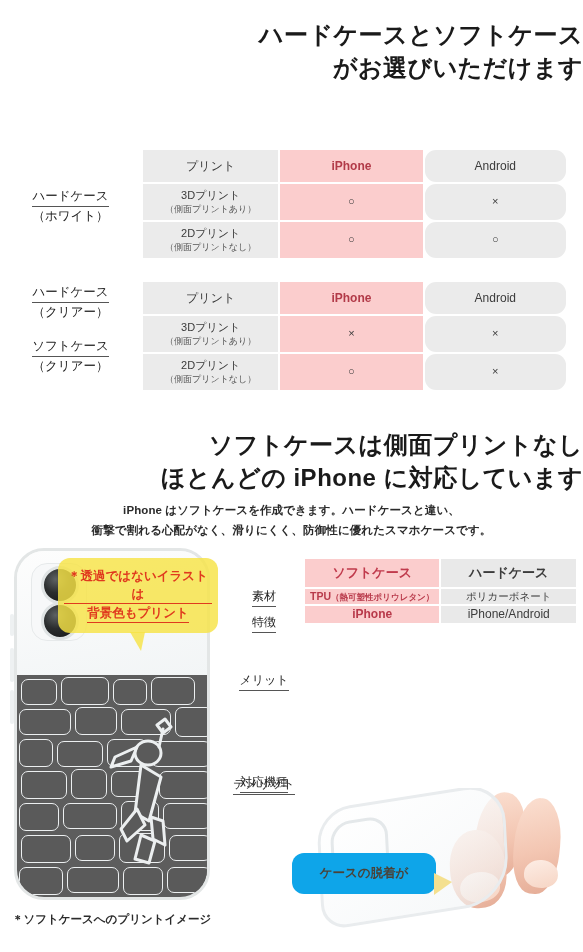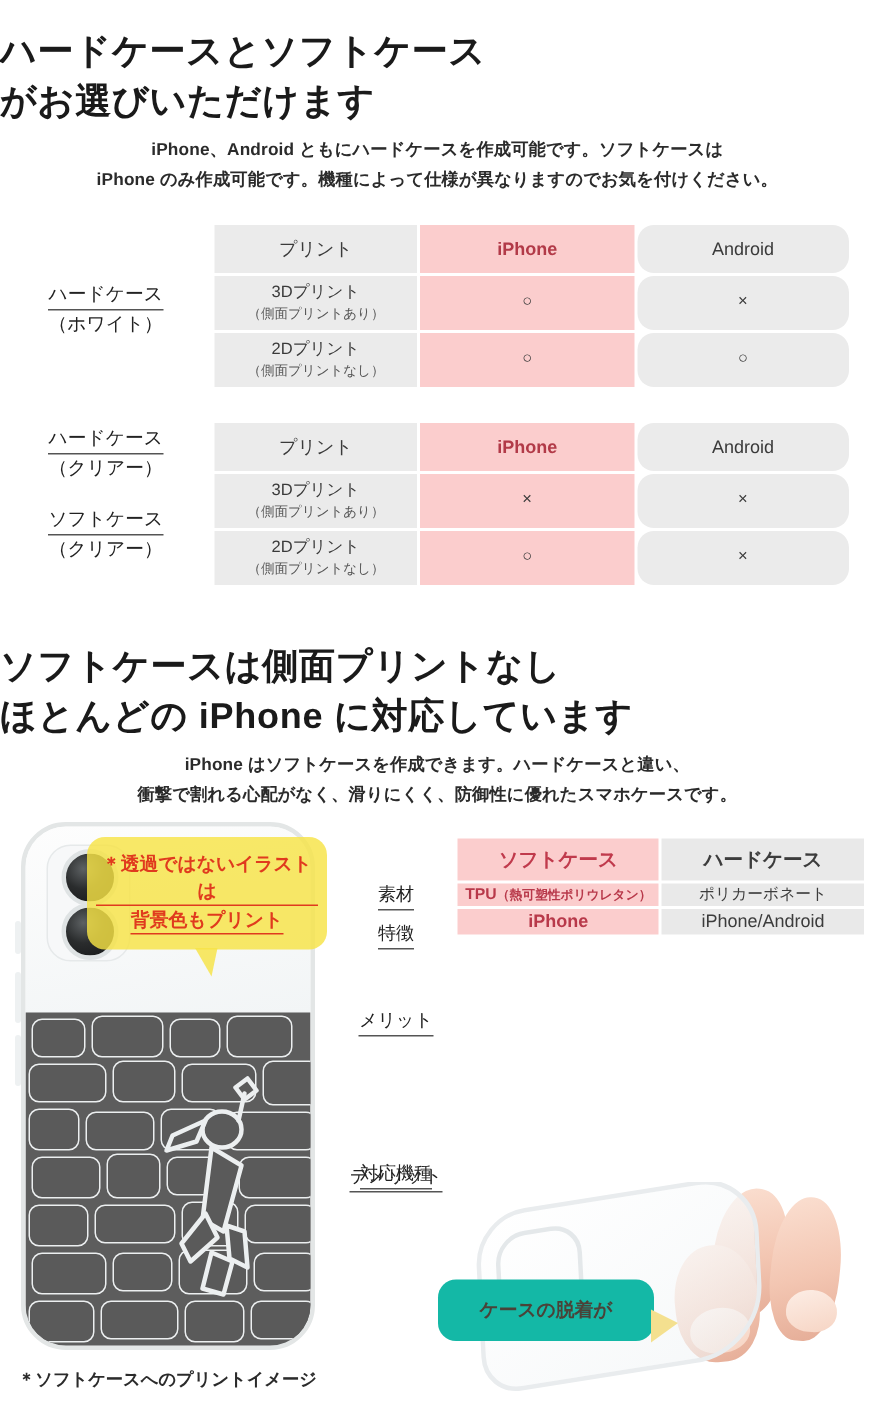--- a/index.html
+++ b/index.html
@@ -7,21 +7,21 @@
     width: 583px; height: 952px;
     background: #ffffff;
     font-family: "Liberation Sans", "DejaVu Sans", sans-serif;
     color: #231f20;
     overflow: hidden;
   }
   .page { position: relative; width: 583px; height: 952px; }
 
   
   .h1 {
-    text-align: left;
+    text-align: right;
     font-size: 24px;
     font-weight: bold;
     line-height: 1.38;
     letter-spacing: 0.5px;
     color: #1a1a1a;
   }
   .lead {
     text-align: center;
     font-size: 11.5px;
     line-height: 1.75;
@@ -137,21 +137,21 @@
   #callout-print .u { border-bottom: 1px solid #e03a1e; display: inline-block; }
   #callout-print .tail {
     left: 72px; bottom: -18px;
     border-left: 11px solid transparent;
     border-right: 4px solid transparent;
     border-top: 19px solid rgba(246,227,70,0.82);
   }
   #callout-tip {
     left: 292px; top: 853px; width: 144px; padding: 11px 6px 12px;
     font-size: 12.5px; color: #4a4238;
-    background: #14b8a6;
+    background: #0ea5e9;
   }
   #callout-tip .tail {
     right: -16px; top: 20px;
     border-top: 9px solid transparent;
     border-bottom: 13px solid transparent;
     border-left: 18px solid #f4e08f;
   }
 
   
   #cmp { position: absolute; left: 303px; top: 557px; width: 275px; }
@@ -208,24 +208,20 @@
 </head>
 <body>
 
 <div class="page">
 
   <div class="h1" id="sec1-title">
     <div>ハードケースとソフトケース</div>
     <div>がお選びいただけます</div>
   </div>
 
-  <div class="lead" id="sec1-lead">
-    <div>iPhone、Android ともにハードケースを作成可能です。ソフトケースは</div>
-    <div>iPhone のみ作成可能です。機種によって仕様が異なりますのでお気を付けください。</div>
-  </div>
 
   <div class="rowlabel" id="lbl1">
     <div class="u">ハードケース</div>
     <div>（ホワイト）</div>
   </div>
 
   <div class="compat" id="tbl1">
     <table>
       <tbody>
           <tr class="head">

